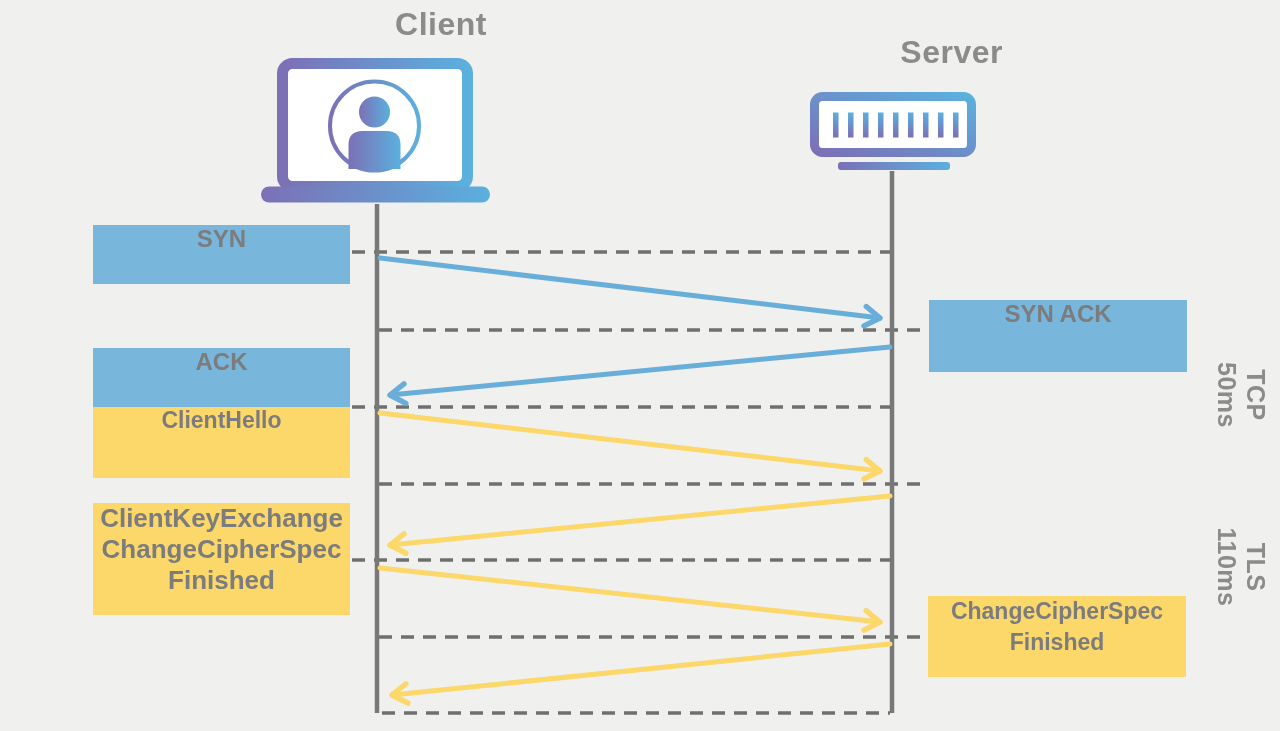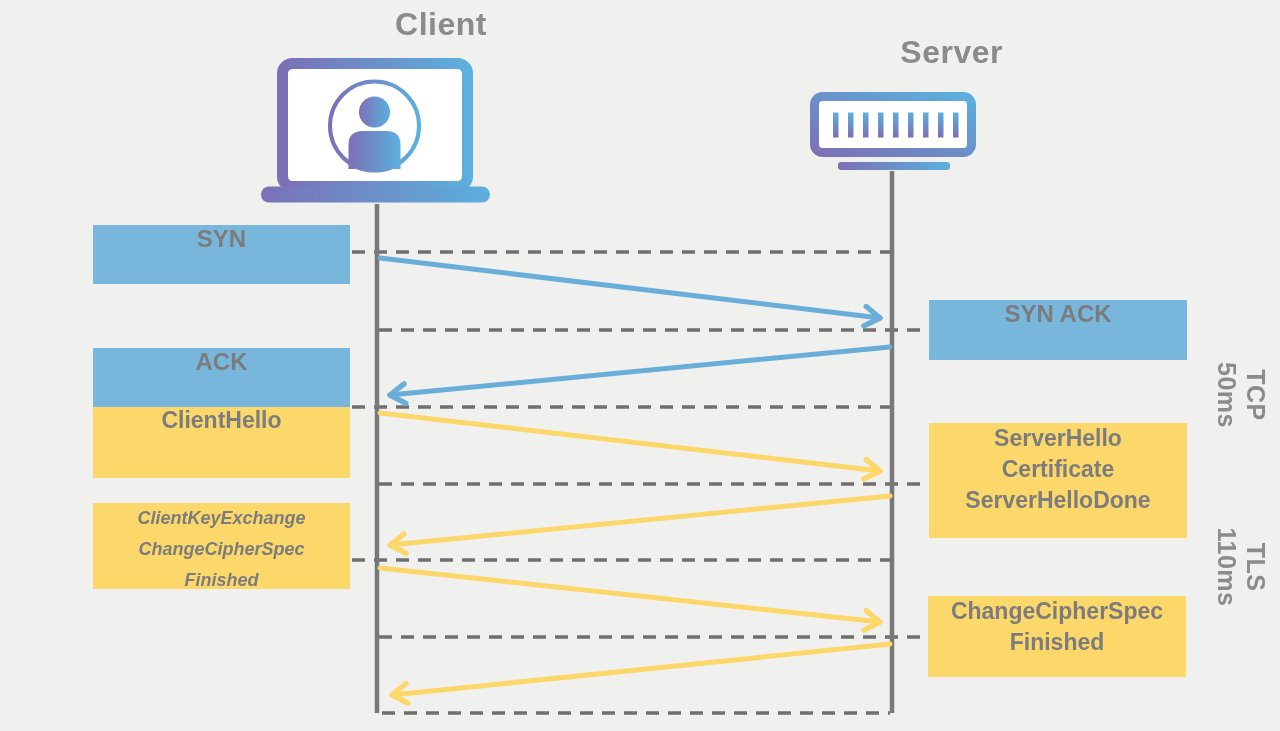--- a/index.html
+++ b/index.html
@@ -26,25 +26,25 @@
   .msg-box {
     position:absolute; display:flex; flex-direction:column;
     justify-content:flex-start; align-items:center; text-align:center;
     font-weight:bold; color: var(--box-text, #7c7c7e);
   }
   .msg-box.blue   { background: var(--box-blue, #79b6dc); }
   .msg-box.yellow { background: var(--box-yellow, #fbd869); }
   .msg-box .line { display:block; }
 
   #b-syn            { left:93px;  top:225px; width:257px; height:59px;  font-size:24px; }
-  #b-syn-ack        { left:929px; top:300px; width:258px; height:60px;  font-size:24px; }
+  #b-syn-ack        { left:929px; top:300px; width:258px; height:72px;  font-size:24px; }
   #b-ack            { left:93px;  top:348px; width:257px; height:59px;  font-size:24px; }
   #b-client-hello   { left:93px;  top:407px; width:257px; height:71px;  font-size:23px; }
   #b-server-hello   { left:929px; top:423px; width:258px; height:115px; font-size:23px; line-height:31px; }
-  #b-client-key-exchange { left:93px; top:503px; width:257px; height:86px; font-size:18px; line-height:31px;font-style:italic; }
+  #b-client-key-exchange { left:93px; top:503px; width:257px; height:112px; font-size:26px; line-height:31px; }
   #b-change-cipher-spec  { left:928px; top:596px; width:258px; height:81px;  font-size:23px; line-height:31px; }
 
   .phase {
     position:absolute; width:120px; height:58px;
     display:flex; flex-direction:column; justify-content:center; align-items:center;
     transform: rotate(90deg);
     font-size:25px; font-weight:bold; line-height:29px;
     color: var(--title-text, #8b8b8b); text-align:center; letter-spacing:0.5px;
   }
   #phase-tcp { left:1181px; top:366px; }
@@ -134,25 +134,20 @@
   </div>
   <div class="msg-box blue" id="b-syn-ack">
     <span class="line">SYN ACK</span>
   </div>
   <div class="msg-box blue" id="b-ack">
     <span class="line">ACK</span>
   </div>
   <div class="msg-box yellow" id="b-client-hello">
     <span class="line">ClientHello</span>
   </div>
-  <div class="msg-box yellow" id="b-server-hello">
-    <span class="line">ServerHello</span>
-    <span class="line">Certificate</span>
-    <span class="line">ServerHelloDone</span>
-  </div>
   <div class="msg-box yellow" id="b-client-key-exchange">
     <span class="line">ClientKeyExchange</span>
     <span class="line">ChangeCipherSpec</span>
     <span class="line">Finished</span>
   </div>
   <div class="msg-box yellow" id="b-change-cipher-spec">
     <span class="line">ChangeCipherSpec</span>
     <span class="line">Finished</span>
   </div>
 

